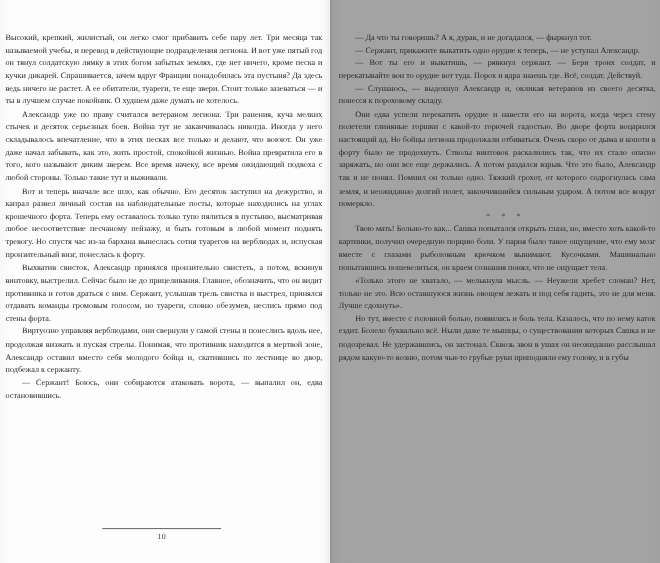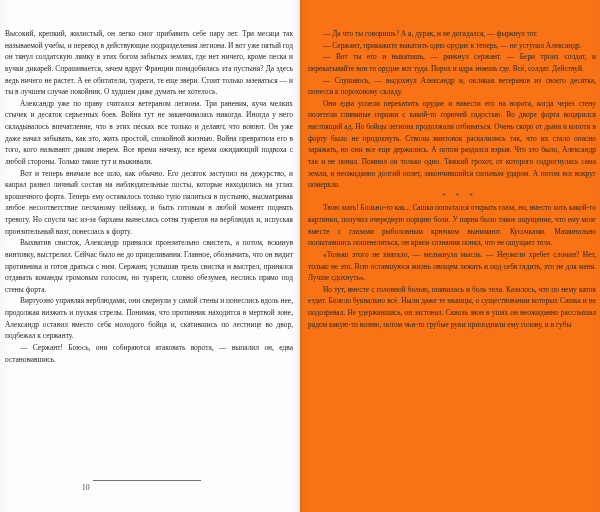--- a/index.html
+++ b/index.html
@@ -17,21 +17,21 @@
   }
 
   
   .leaf {
     position: absolute;
     top: 0;
     height: 512px;
     box-sizing: border-box;
   }
   .leaf.left  { left: 0;    width: 300px; background: #fdfdfd; }
-  .leaf.right { left: 300px; width: 300px; background: #f97316; }
+  .leaf.right { left: 300px; width: 300px; background: #a3a3a3; }
 
   
   #gutter {
     position: absolute;
     top: 0;
     left: 286px;
     width: 30px;
     height: 512px;
     background: linear-gradient(to right,
         rgba(0,0,0,0.000) 0%,
@@ -81,20 +81,21 @@
     margin: 11.63px 0;
     text-indent: 0;
     color: #4a4a4e;
     font-size: 7.6px;
   }
 
   .footer {
     position: absolute;
     bottom: 20px;
     width: 130px;
+    text-align: center;
   }
   .leaf.left  .footer { left: 82px; }
 
   .footer-rule {
     height: 0;
     border-top: 1px solid #6f6f74;
     margin: 0 auto 3px auto;
     width: 108px;
   }
   .folio {

